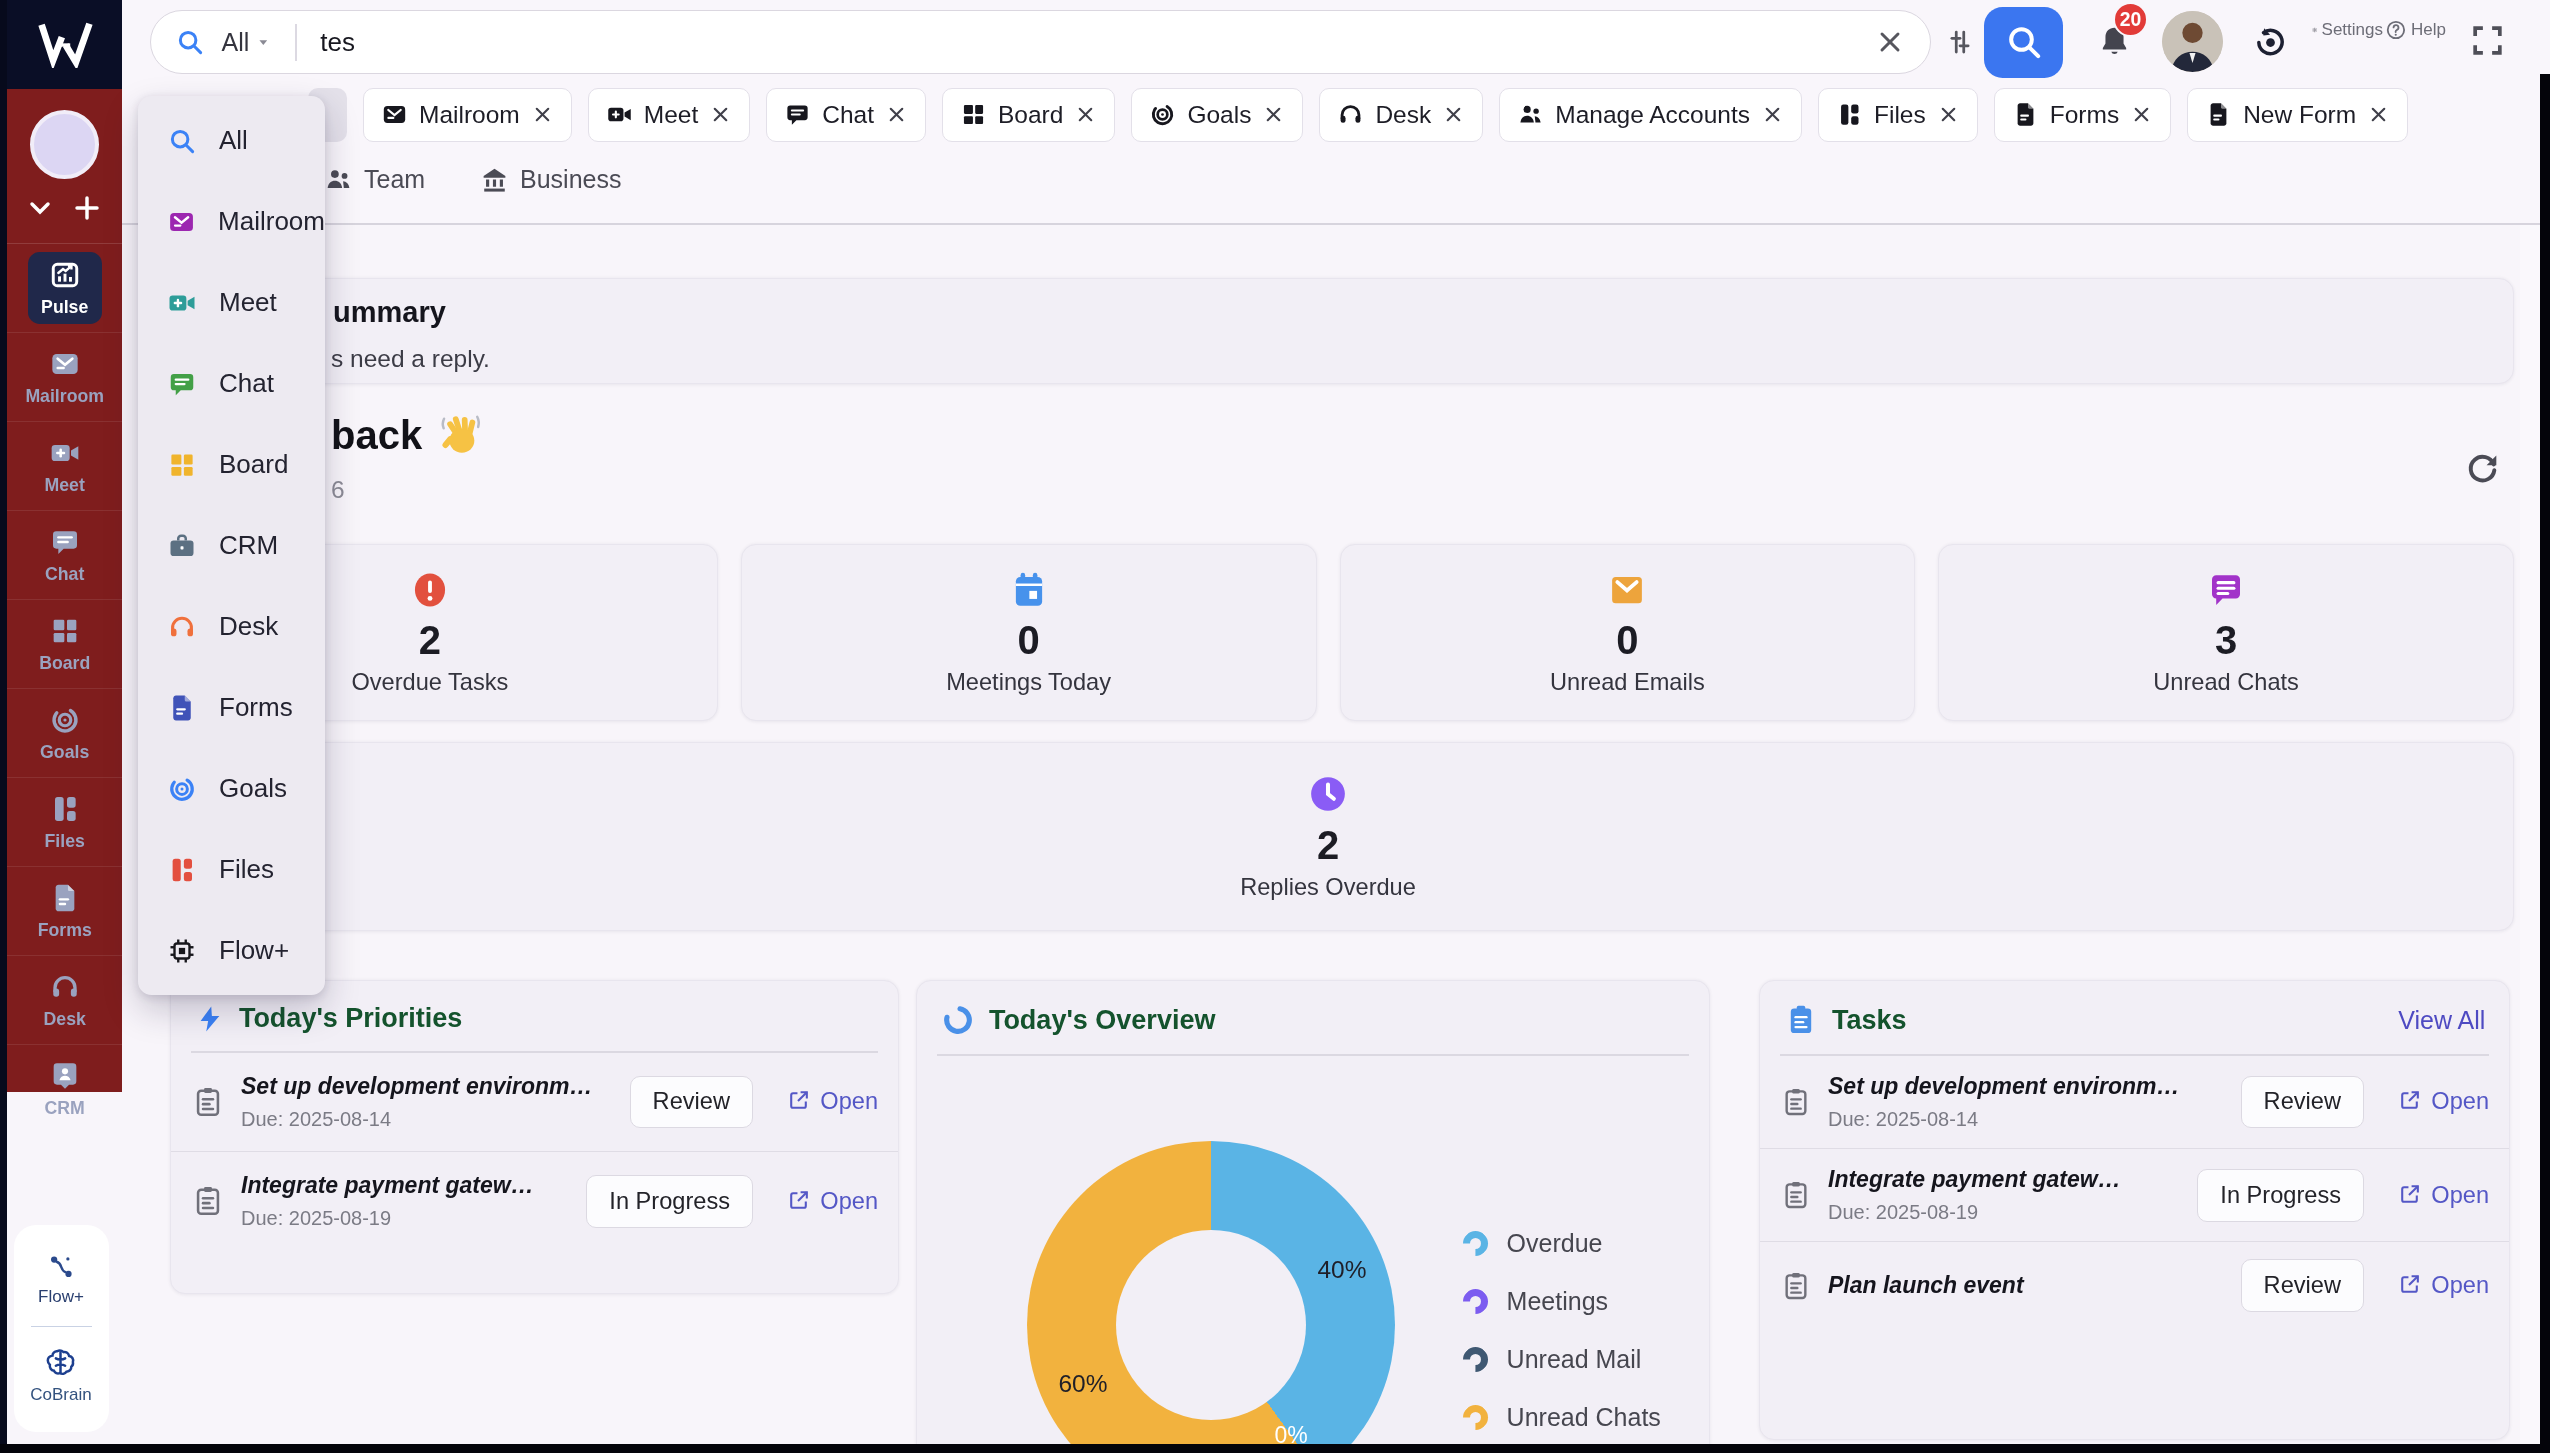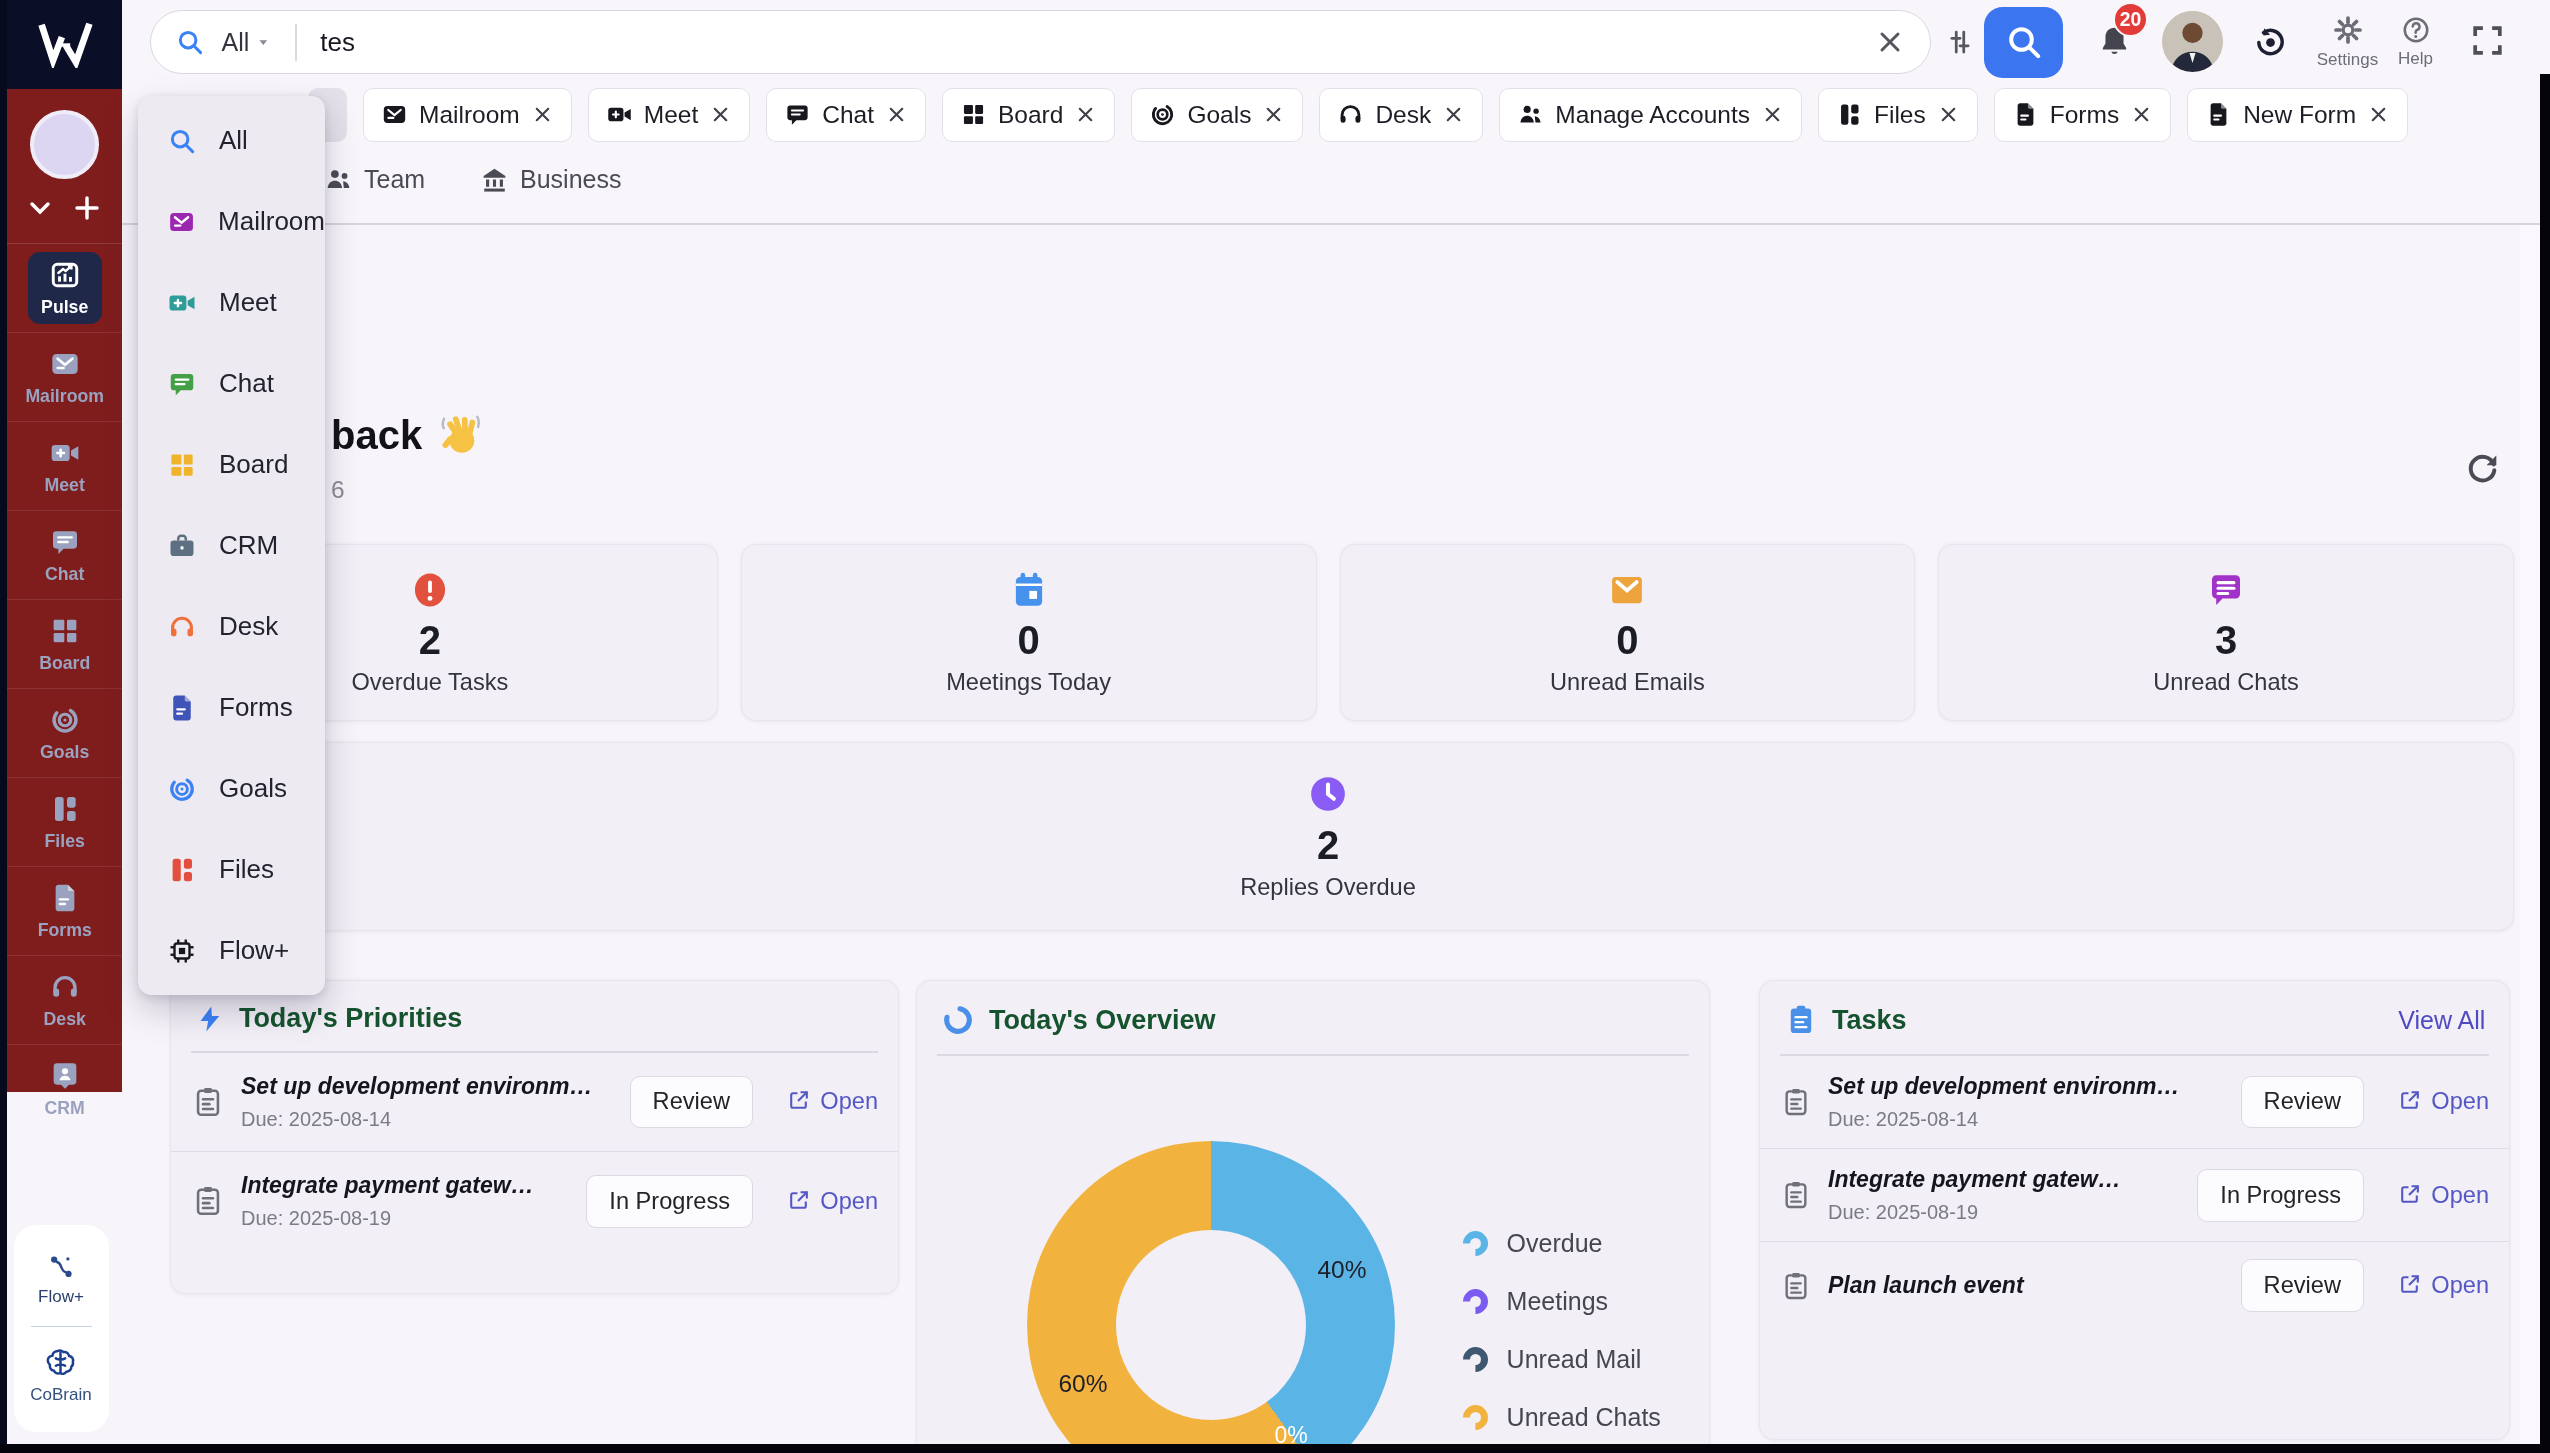--- a/index.html
+++ b/index.html
@@ -24,21 +24,21 @@
 
   
   .topbar{position:absolute;left:122px;top:0;right:0;height:84px;background:#f9f6fb;z-index:20;}
   .searchbar{position:absolute;left:150px;top:10px;width:1781px;height:64px;background:#fff;border:1.7px solid #dbd7e0;border-radius:34px;display:flex;align-items:center;z-index:21;box-sizing:border-box;padding-left:23.6px;}
   .scope{margin-left:17px;font-size:25px;color:#34343e;}
   .sb-div{margin-left:22px;width:1.7px;height:37px;background:#dcd9e2;}
   .query{margin-left:23.6px;font-size:26px;color:#17171f;}
   .tb-ic{position:absolute;z-index:22;}
   .search-btn{position:absolute;left:1984px;top:6.7px;width:79px;height:71px;border-radius:18.6px;background:#3b76f0;display:flex;align-items:center;justify-content:center;z-index:22;}
   .badge{position:absolute;left:2113px;top:1.7px;min-width:35px;height:35px;border-radius:17.7px;background:#e23b38;border:2.5px solid #f9f6fb;color:#fff;font-size:19.4px;font-weight:bold;display:flex;align-items:center;justify-content:center;z-index:23;box-sizing:border-box;}
-  .tb-col{position:absolute;display:flex;flex-direction:column;align-items:center;gap:4.2px;color:#6d6d77;font-size:17px;z-index:22;}
+  .tb-col{position:absolute;display:flex;flex-direction:row;align-items:center;gap:4.2px;color:#6d6d77;font-size:17px;z-index:22;}
   .top-avatar{position:absolute;left:2162px;top:11px;width:61px;height:61px;border-radius:50%;overflow:hidden;background:#cfc8bf;z-index:22;}
 
   
   .tabsrow{position:absolute;left:122px;top:84px;right:0;height:61px;background:#f9f6fb;z-index:10;display:flex;align-items:center;padding-left:186px;gap:16px;}
   .tab-sliver{width:39px;height:54px;background:#e4e1ea;border-radius:10px;flex:none;}
   .tab{height:54px;background:#fff;border:1.7px solid #e3e0e9;border-radius:10px;display:flex;align-items:center;gap:11px;padding:0 17px;box-sizing:border-box;flex:none;color:#1d1d26;}
   .tab .lbl{font-size:24.5px;white-space:nowrap;}
 
   
   .ctxrow{position:absolute;left:122px;top:145px;right:0;height:78px;background:#f9f6fb;z-index:9;}
@@ -658,20 +658,24 @@
       </div>
     <div class="ctx-item" style="left:358px;">
         <svg class="ic" width="29" height="29" viewBox="0 0 34 34">
           <use href="#i-bank"></use>
         </svg>
         <span>Business</span>
       </div>
   </div>
   <div class="main-div"></div>
 
+  <div class="panel" style="left:142px;top:278px;width:2372px;height:106px;">
+    <div class="summary-title">ummary</div>
+    <div class="summary-body">s need a reply.</div>
+  </div>
 
   <div class="welcome">
     <span>back</span>
     <svg class="ic" width="46" height="46" viewBox="0 0 24 24">
       <g fill="#f6c244">
           <rect x="10.2" y="2" width="3" height="12" rx="1.5" transform="rotate(-18 11.7 8)"></rect>
           <rect x="13.6" y="2.6" width="3" height="12" rx="1.5" transform="rotate(-2 15 8)"></rect>
           <rect x="16.6" y="3.8" width="3" height="11" rx="1.5" transform="rotate(14 18 9)"></rect>
           <rect x="7.6" y="4.4" width="3" height="10" rx="1.5" transform="rotate(-34 9 9)"></rect>
           <ellipse cx="13.5" cy="15" rx="6.5" ry="6.2"></ellipse>

